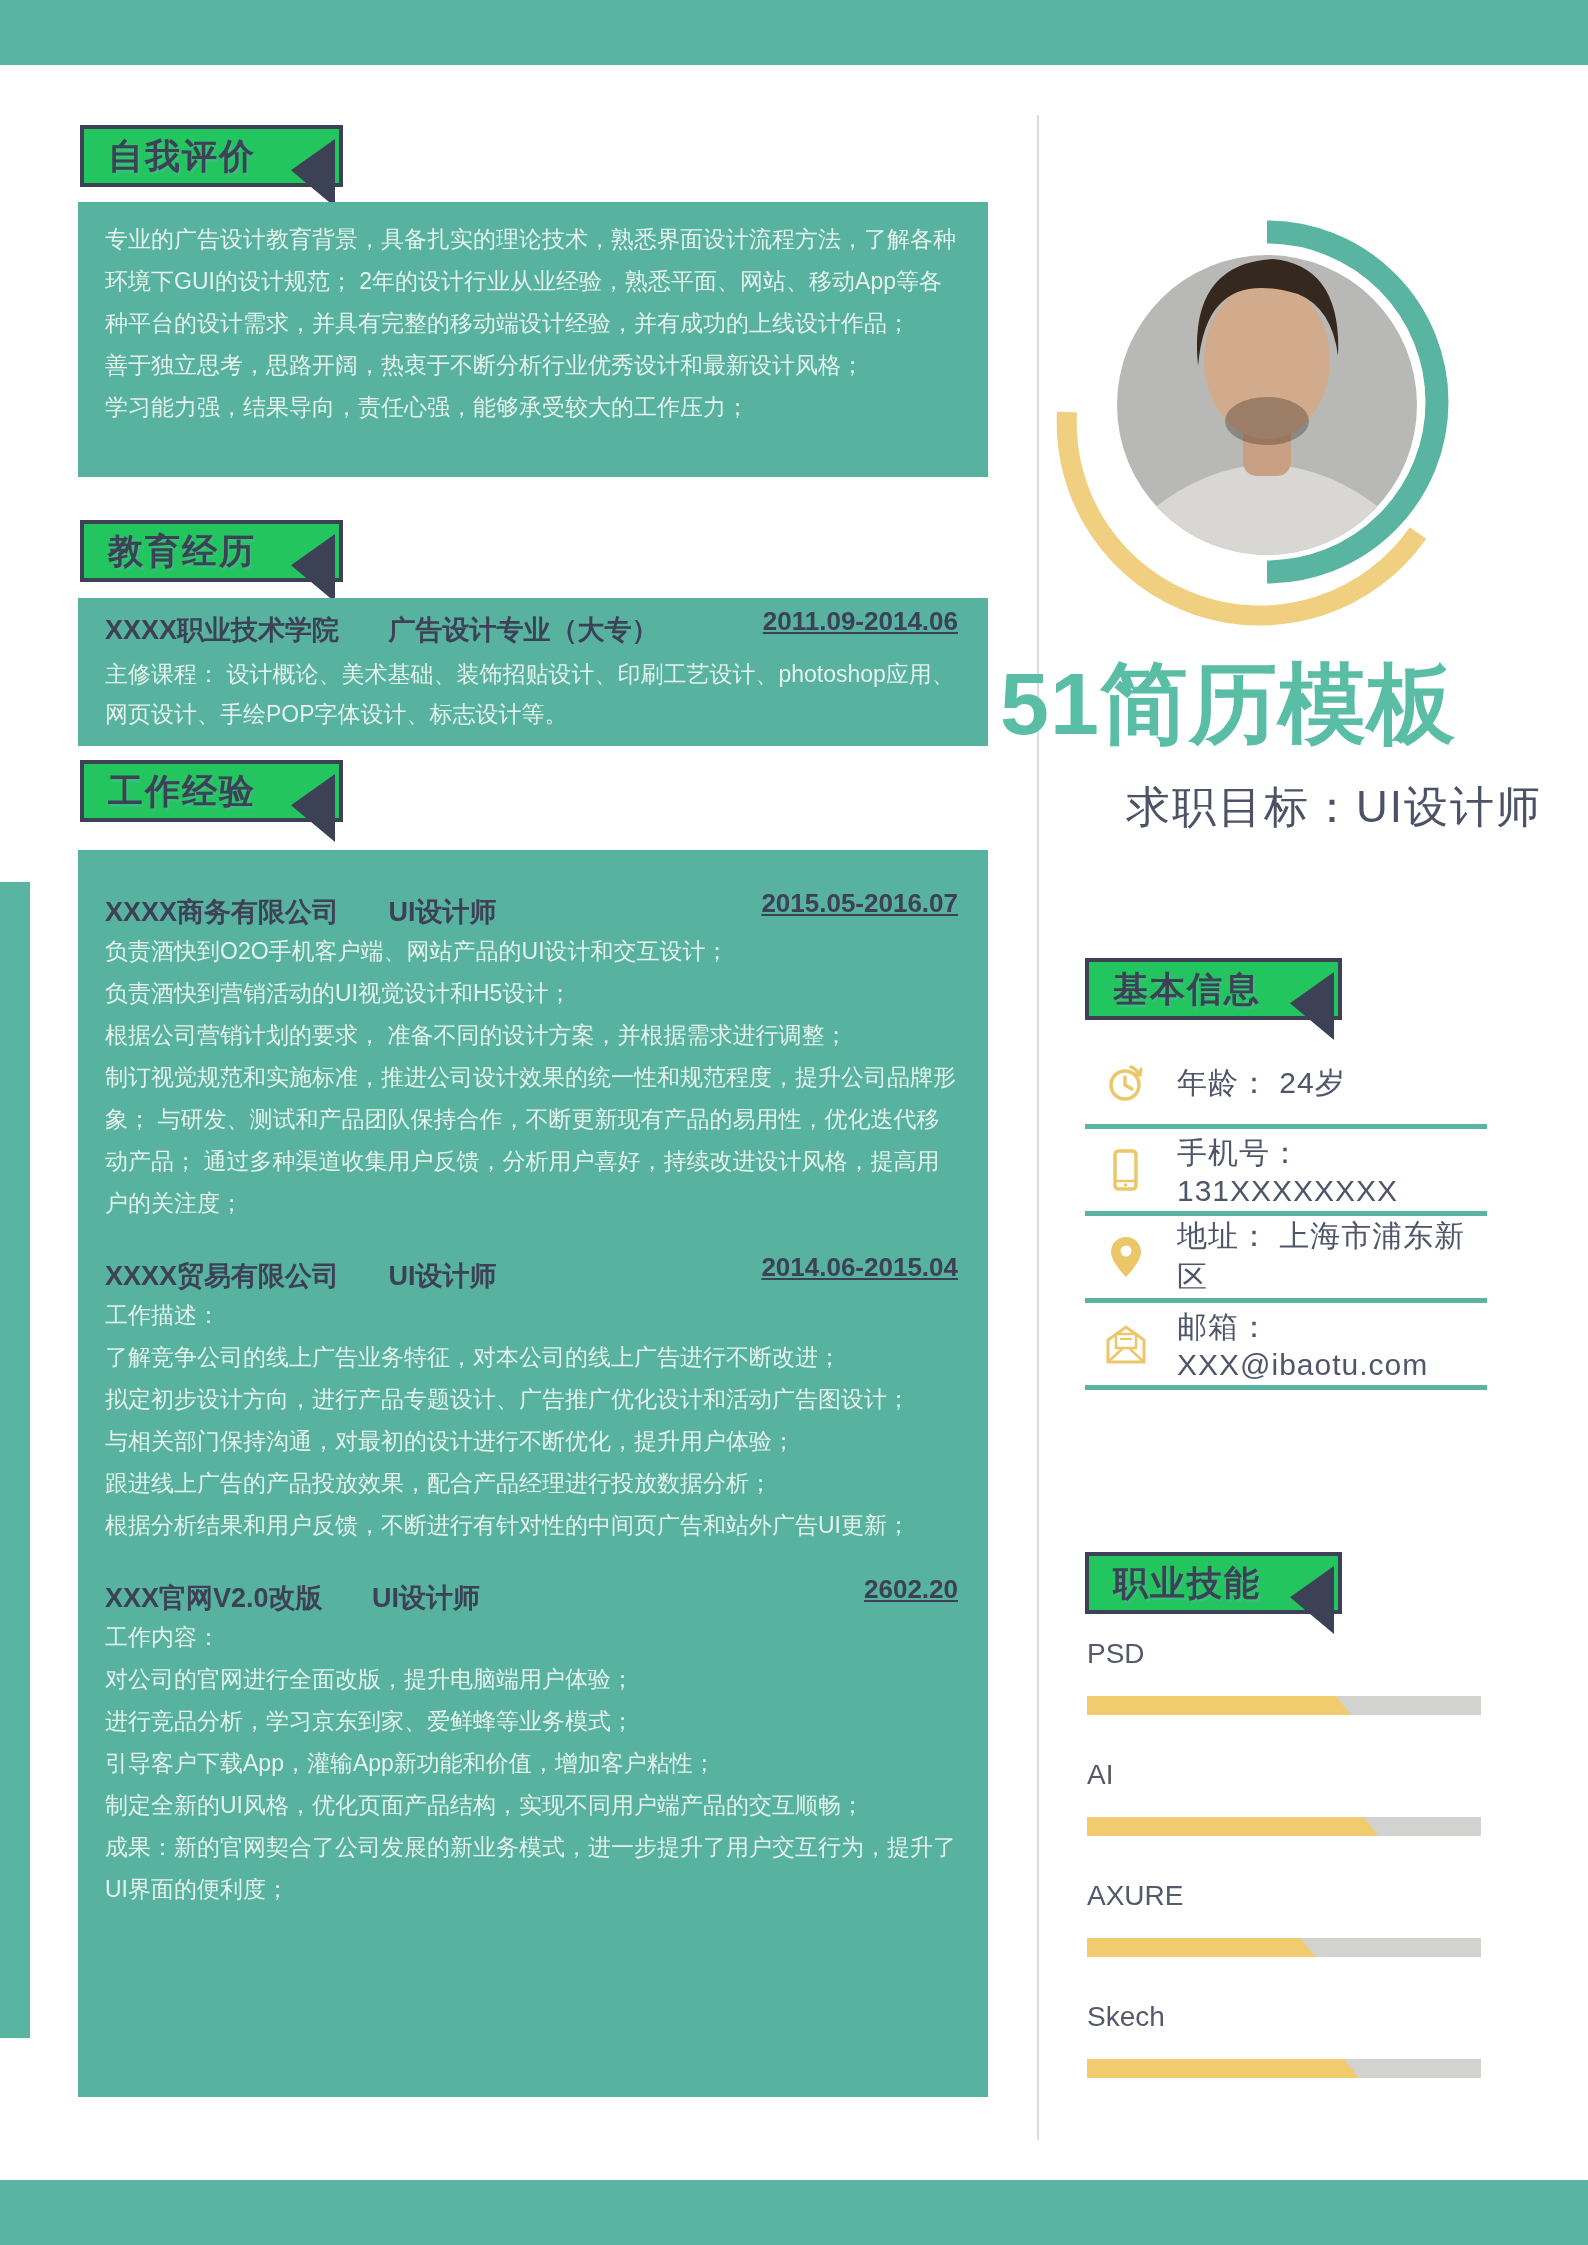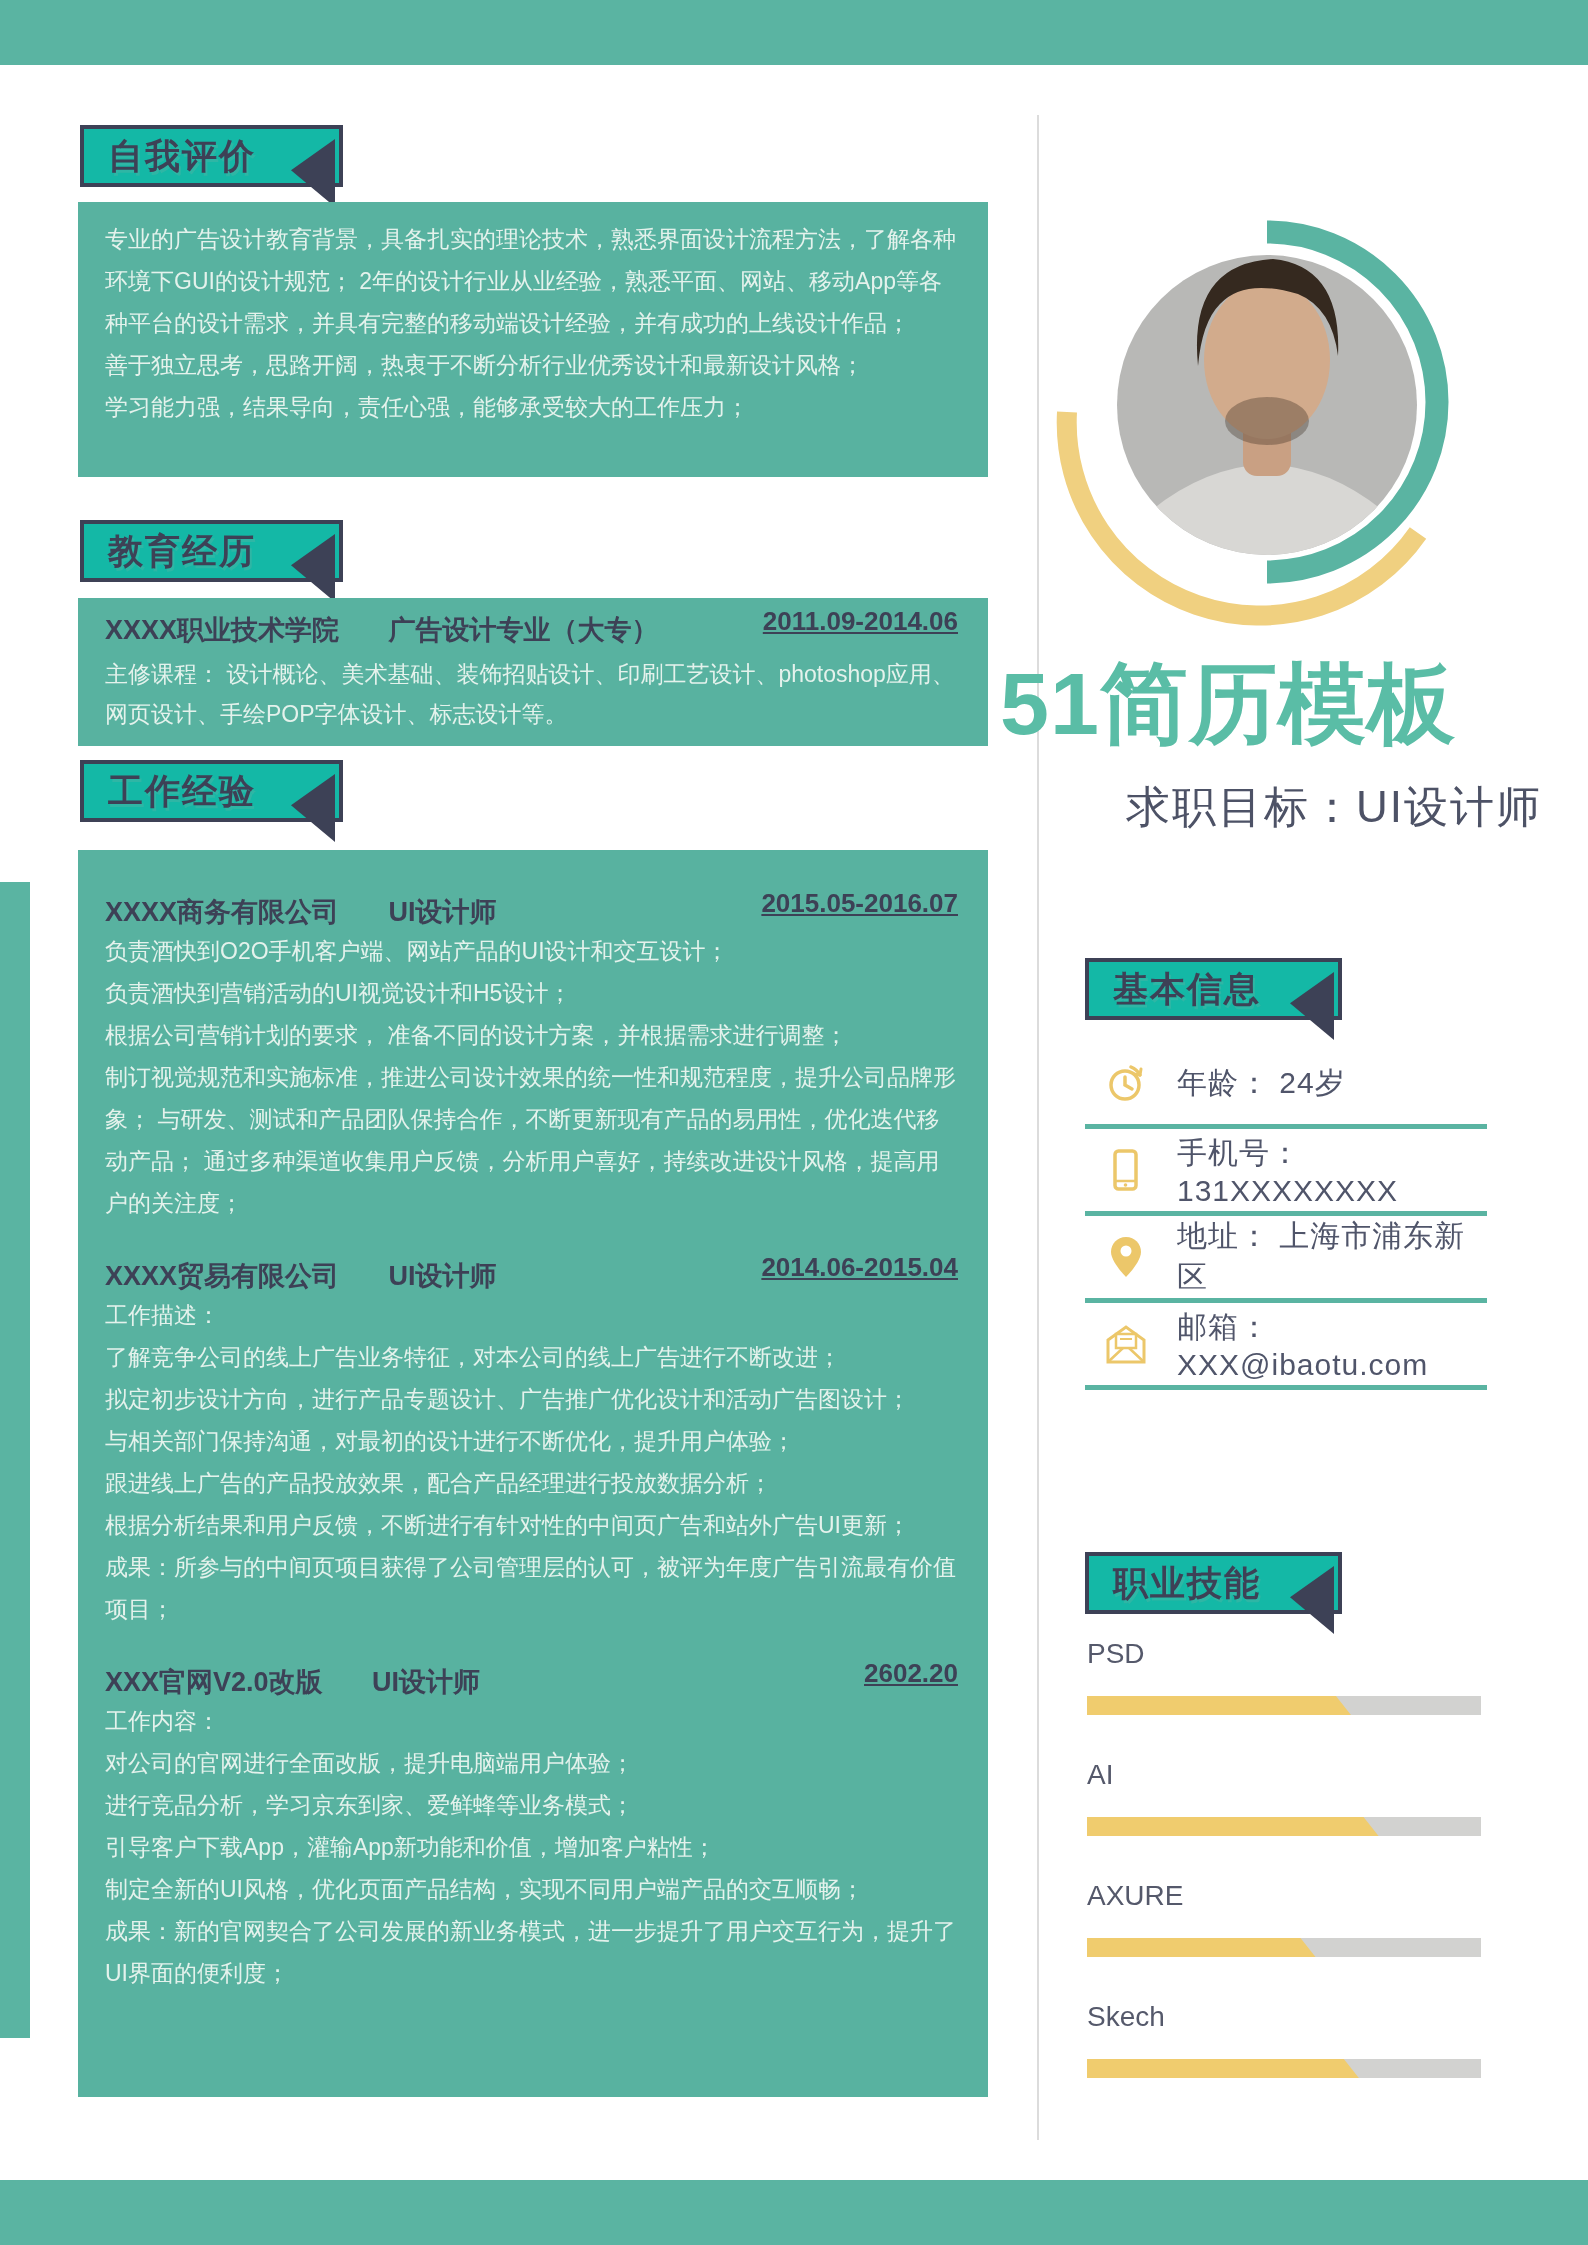--- a/index.html
+++ b/index.html
@@ -7,21 +7,21 @@
         font-family:"Liberation Sans", sans-serif;}
   
   .top-bar,.bottom-bar{position:absolute;left:0;width:1588px;height:65px;background:#5ab4a2;}
   .top-bar{top:0;}
   .bottom-bar{top:2180px;}
   .left-stripe{position:absolute;left:0;top:882px;width:30px;height:1156px;background:#5ab4a2;}
   .divider{position:absolute;left:1037px;top:115px;width:2px;height:2025px;background:#dcdcdc;}
 
   
   .sec-header{position:absolute;box-sizing:border-box;height:62px;border:4px solid #3d4156;
-              background:#14b8a6;display:flex;align-items:center;padding-left:24px;
+              background:#22c55e;display:flex;align-items:center;padding-left:24px;
               font-size:35px;font-weight:bold;color:#3d4156;letter-spacing:2px;
               text-shadow:2px 3px 0 rgba(90,180,162,0.38);}
   .sec-header .arrow{position:absolute;right:4px;top:10px;width:44px;height:68px;background:#3d4156;
               clip-path:polygon(100% 0,100% 100%,0 46%);}
   .w-left{width:263px;}
   .w-right{width:257px;}
 
   
   .block{position:absolute;left:78px;width:910px;box-sizing:border-box;background:#58b2a0;
          color:#e4f2ec;font-size:23px;line-height:42px;}
@@ -113,21 +113,20 @@
           <span class="role">UI设计师</span>
         </div>
         <div class="entry-date">2014.06-2015.04</div>
       </div>
       <p>工作描述：</p>
       <p>了解竞争公司的线上广告业务特征，对本公司的线上广告进行不断改进；</p>
       <p>拟定初步设计方向，进行产品专题设计、广告推广优化设计和活动广告图设计；</p>
       <p>与相关部门保持沟通，对最初的设计进行不断优化，提升用户体验；</p>
       <p>跟进线上广告的产品投放效果，配合产品经理进行投放数据分析；</p>
       <p>根据分析结果和用户反馈，不断进行有针对性的中间页广告和站外广告UI更新；</p>
-      <p>成果：所参与的中间页项目获得了公司管理层的认可，被评为年度广告引流最有价值项目；</p>
     </div>
 
     <div class="job">
       <div class="entry-head">
         <div class="entry-title">
           <span>XXX官网V2.0改版</span>
           <span class="role">UI设计师</span>
         </div>
         <div class="entry-date">2602.20</div>
       </div>

